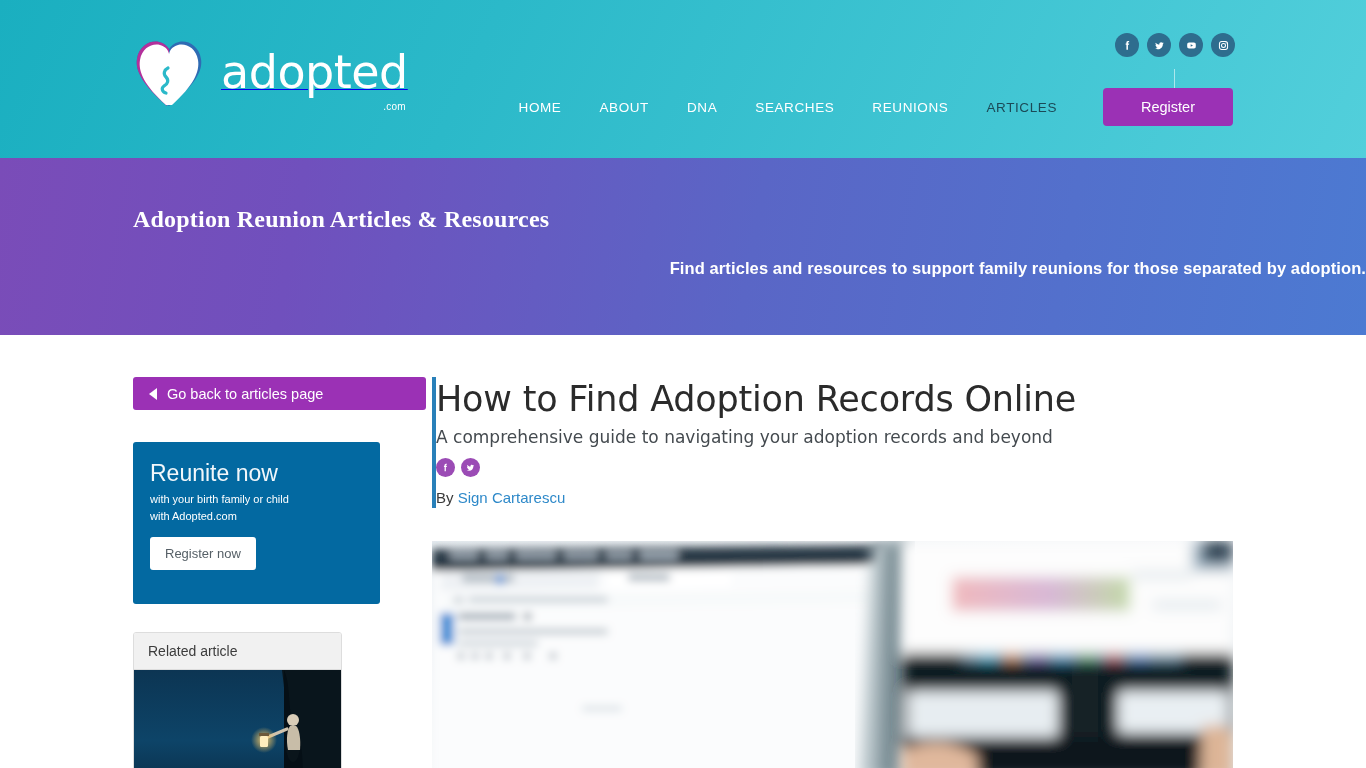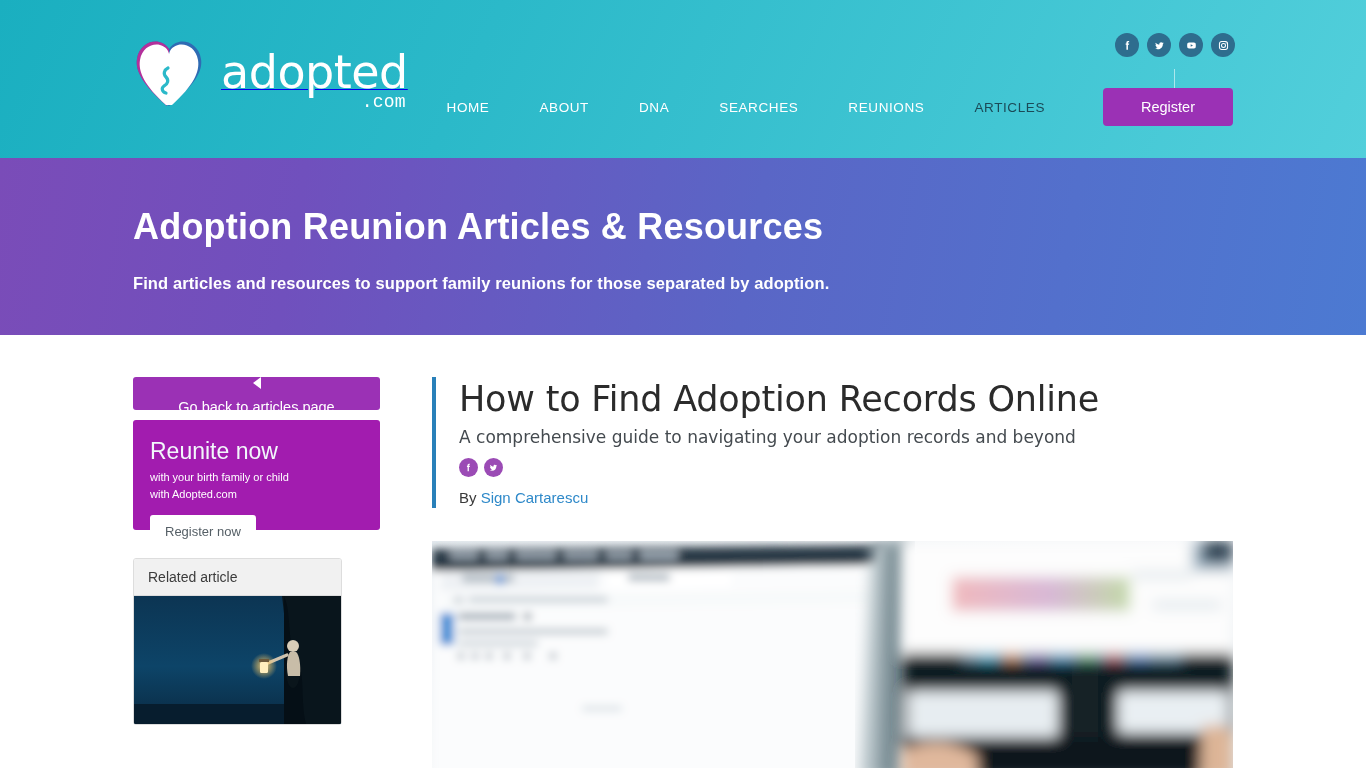--- a/index.html
+++ b/index.html
@@ -24,22 +24,22 @@
   }
   .logo-mark { width: 72px; height: 74px; display: block; }
   .logo-text { position: relative; }
   .logo-word {
     font-size: 46px; line-height: 46px; color: #ffffff;
     letter-spacing: -0.5px; font-weight: 400;
     font-family: "DejaVu Sans", sans-serif;
   }
   .logo-dotcom {
     position: absolute; right: 2px; bottom: -17px;
-    font-size: 18px; color: #ffffff; letter-spacing: 0.2px;
-    font-family: Liberation Mono, monospace;
+    font-size: 10px; color: #ffffff; letter-spacing: 0.2px;
+    font-family: Liberation Sans, sans-serif;
   }
 
   .top-right {
     position: absolute; right: 131px; top: 33px;
     display: flex; align-items: center; gap: 12px; flex-direction: column;
   }
   .social-list { display: flex; gap: 8px; align-items: center; }
   .soc {
     width: 24px; height: 24px; border-radius: 50%;
     background: #2e6d8e;
@@ -51,21 +51,21 @@
     width: 1px; height: 28px; background: rgba(255,255,255,.55);
     margin: 0 10px 0 8px;
   }
   .signin {
     color: #ffffff; font-size: 16px; text-decoration: none;
     white-space: nowrap;
   }
 
   .main-nav {
     position: absolute; right: 133px; top: 88px;
-    display: flex; align-items: center; gap: 12px;
+    display: flex; align-items: center; gap: 0;
   }
   .nav-item {
     color: #ffffff; font-size: 13.5px; letter-spacing: .6px;
     text-decoration: none; padding: 0 19px; white-space: nowrap;
   }
   .nav-item.active { color: #1b4a57; }
   .register-btn {
     margin-left: 27px;
     background: #9b31b5; color: #fff;
     font-size: 14.5px; border: none; border-radius: 4px;
@@ -73,54 +73,54 @@
     font-family: "Liberation Sans", sans-serif;
   }
 
   
   .hero {
     width: 1366px; height: 177px;
     background: linear-gradient(100deg, #7a4cb8 0%, #7050bd 22%, #5a66c6 55%, #4c7ad2 100%);
     padding: 48px 0 0 133px;
   }
   .hero-title {
-    color: #ffffff; font-size: 36px; font-weight: bold;
-    letter-spacing: .2px; margin-bottom: 26px;
+    color: #ffffff; font-size: 24px; font-weight: bold;
+    letter-spacing: .2px; margin-bottom: 26px; font-family: Liberation Serif, serif;
   }
   .hero-sub {
     color: #ffffff; font-size: 16.5px; font-weight: bold;
     letter-spacing: .1px;
+    text-align: right;
   }
 
   
   .content {
     display: flex; width: 1366px; padding: 42px 0 0 133px;
     gap: 52px; align-items: flex-start;
   }
 
   
   .sidebar { width: 247px; flex: 0 0 247px; }
   .back-btn {
     display: flex; align-items: center; gap: 10px;
-    width: 247px; height: 33px; padding: 0 16px;
+    width: 293px; height: 33px; padding: 0 16px;
     background: #9b31b5; border: none; border-radius: 3px;
     color: #ffffff; font-size: 14.5px; cursor: pointer;
     font-family: "Liberation Sans", sans-serif;
-    flex-direction: column;
   }
   .tri-left {
     width: 0; height: 0;
     border-top: 6px solid transparent;
     border-bottom: 6px solid transparent;
     border-right: 8px solid #ffffff;
     flex: 0 0 auto;
   }
   .reunite-card {
-    margin-top: 10px; width: 247px; height: 110px;
-    background: #a21caf; border-radius: 3px;
+    margin-top: 32px; width: 247px; height: 162px;
+    background: #0369a1; border-radius: 3px;
     padding: 18px 17px 0 17px; color: #ffffff;
   }
   .reunite-title {
     font-size: 23px; font-weight: 400; color: #f2f7fb;
     line-height: 26px; margin-bottom: 5px;
   }
   .reunite-sub {
     font-size: 11px; font-weight: normal; line-height: 17px;
     color: #ffffff;
   }
@@ -142,21 +142,21 @@
   }
   .related-thumb {
     width: 245px; height: 128px; display: block;
     background: #08243c; position: relative; overflow: hidden;
   }
 
   
   .article { width: 801px; flex: 0 0 801px; }
   .article-head {
     border-left: 4px solid #2980b9;
-    padding-left: 23px; padding-bottom: 2px;
+    padding-bottom: 2px;
   }
   .article-title {
     font-size: 35px; font-weight: 400; color: #2b2b2b;
     line-height: 44px; letter-spacing: -.2px; margin-bottom: 4px;
     font-family: "DejaVu Sans", sans-serif;
   }
   .article-sub {
     font-size: 17px; color: #444a4f; line-height: 24px;
     margin-bottom: 9px;
     font-family: "DejaVu Sans", sans-serif;

